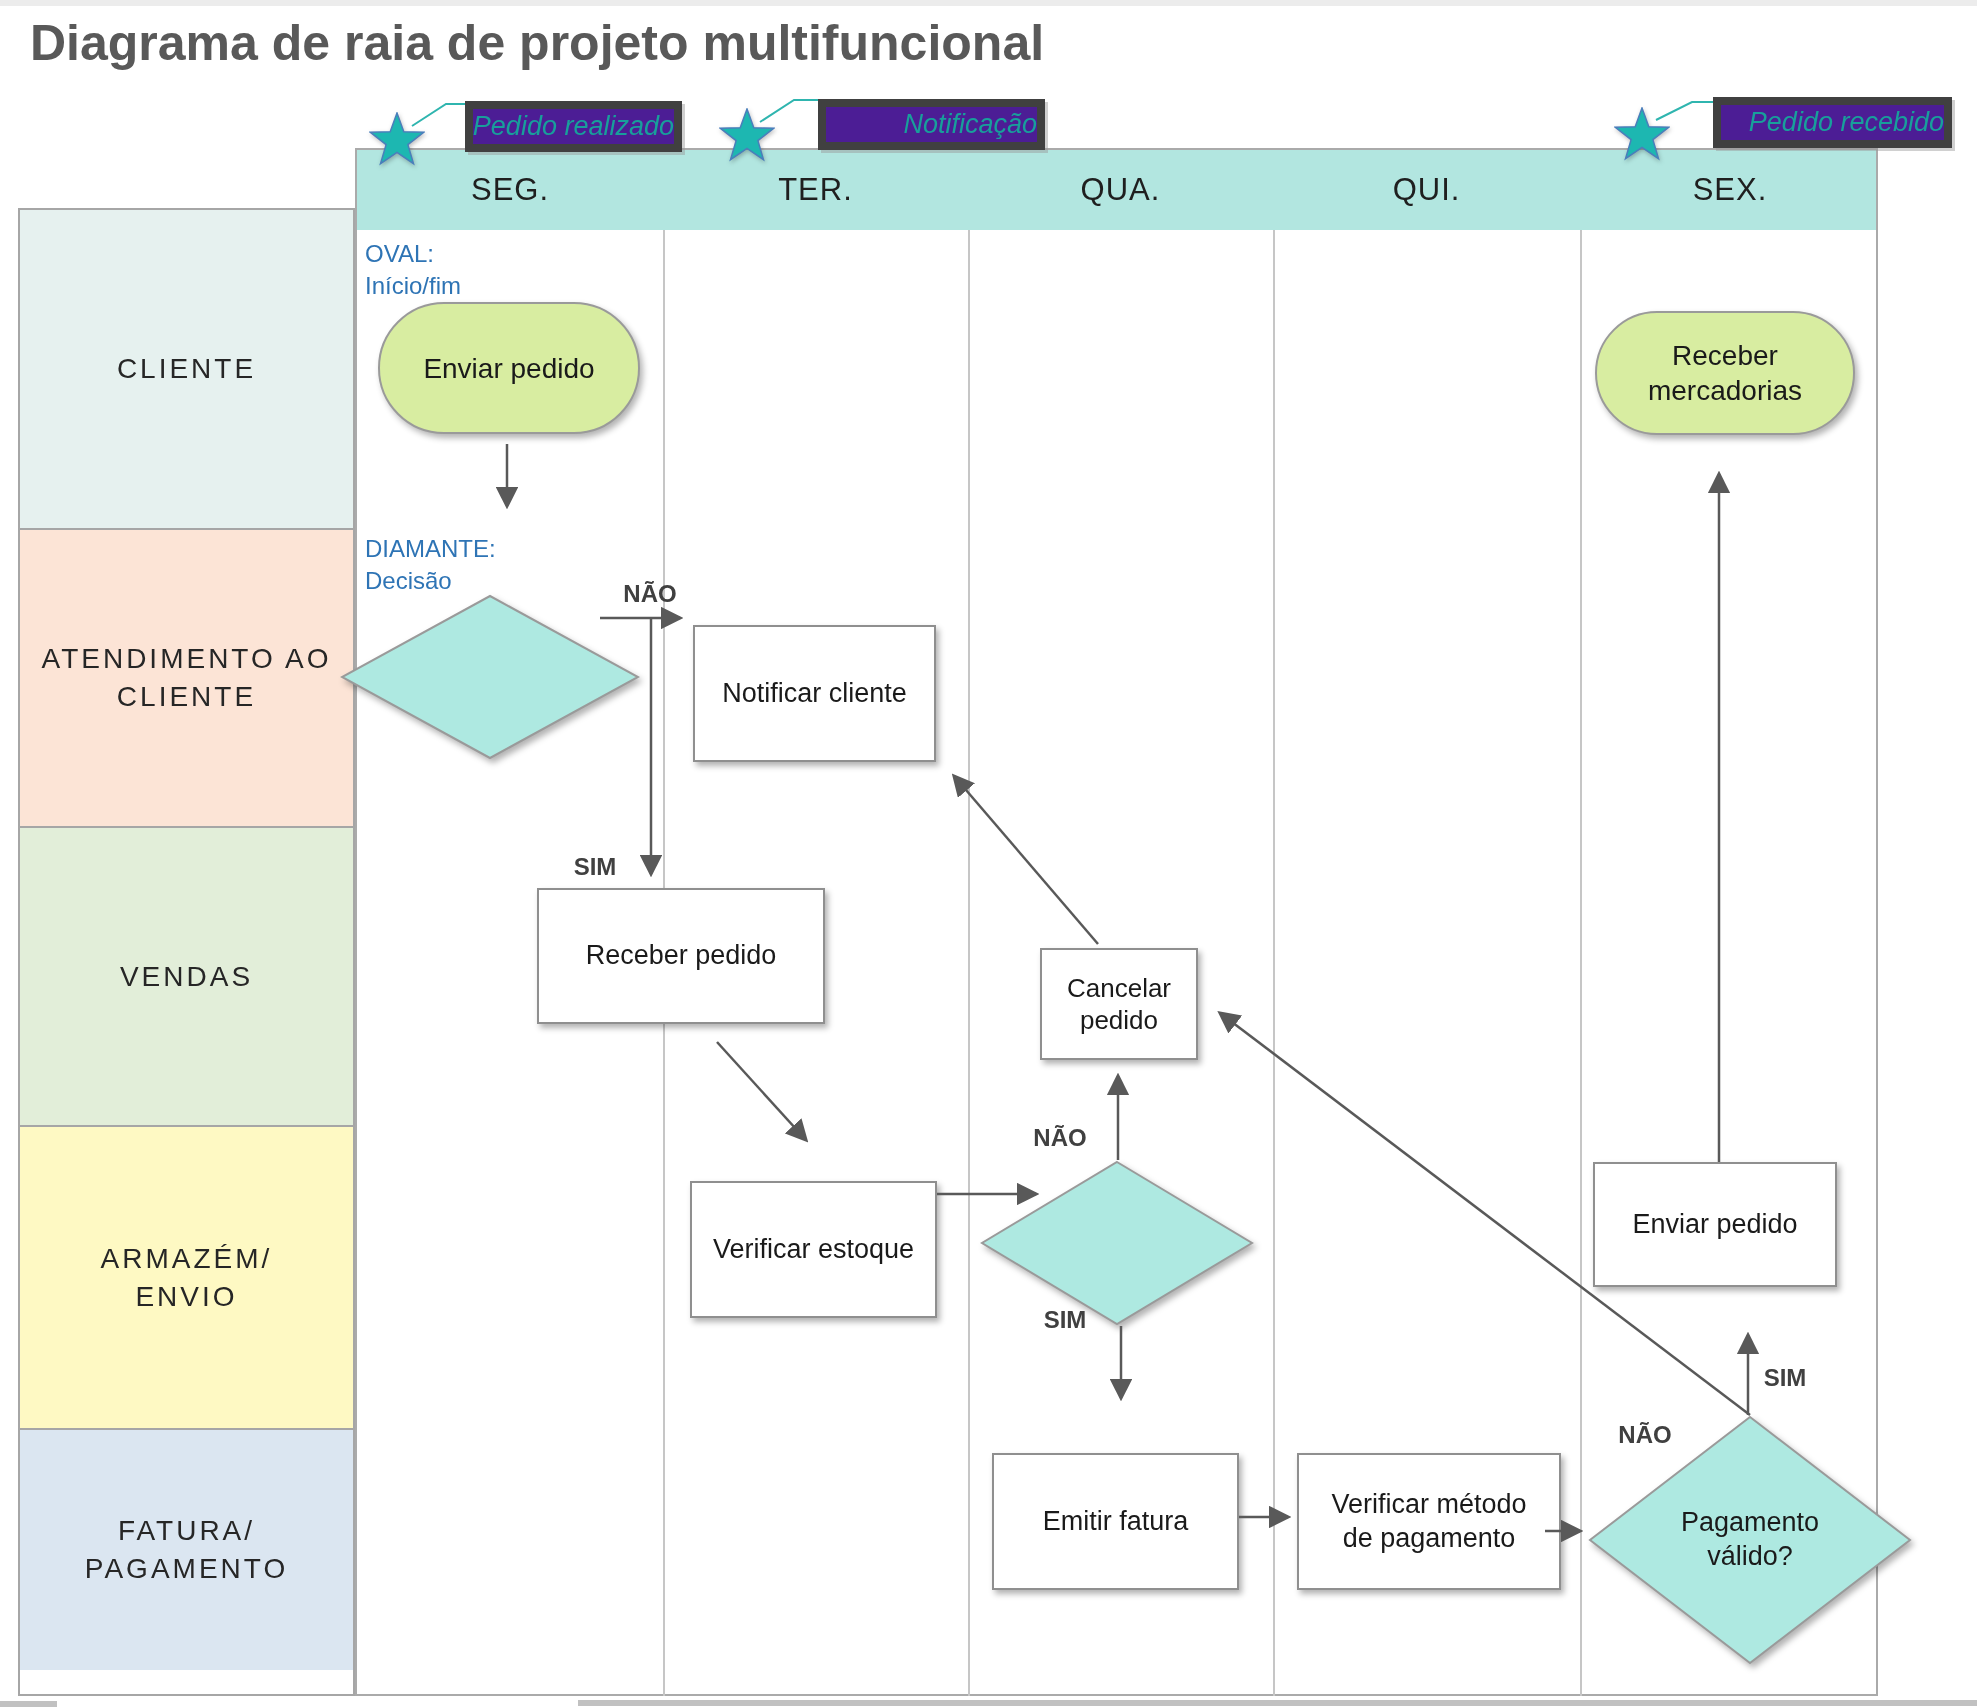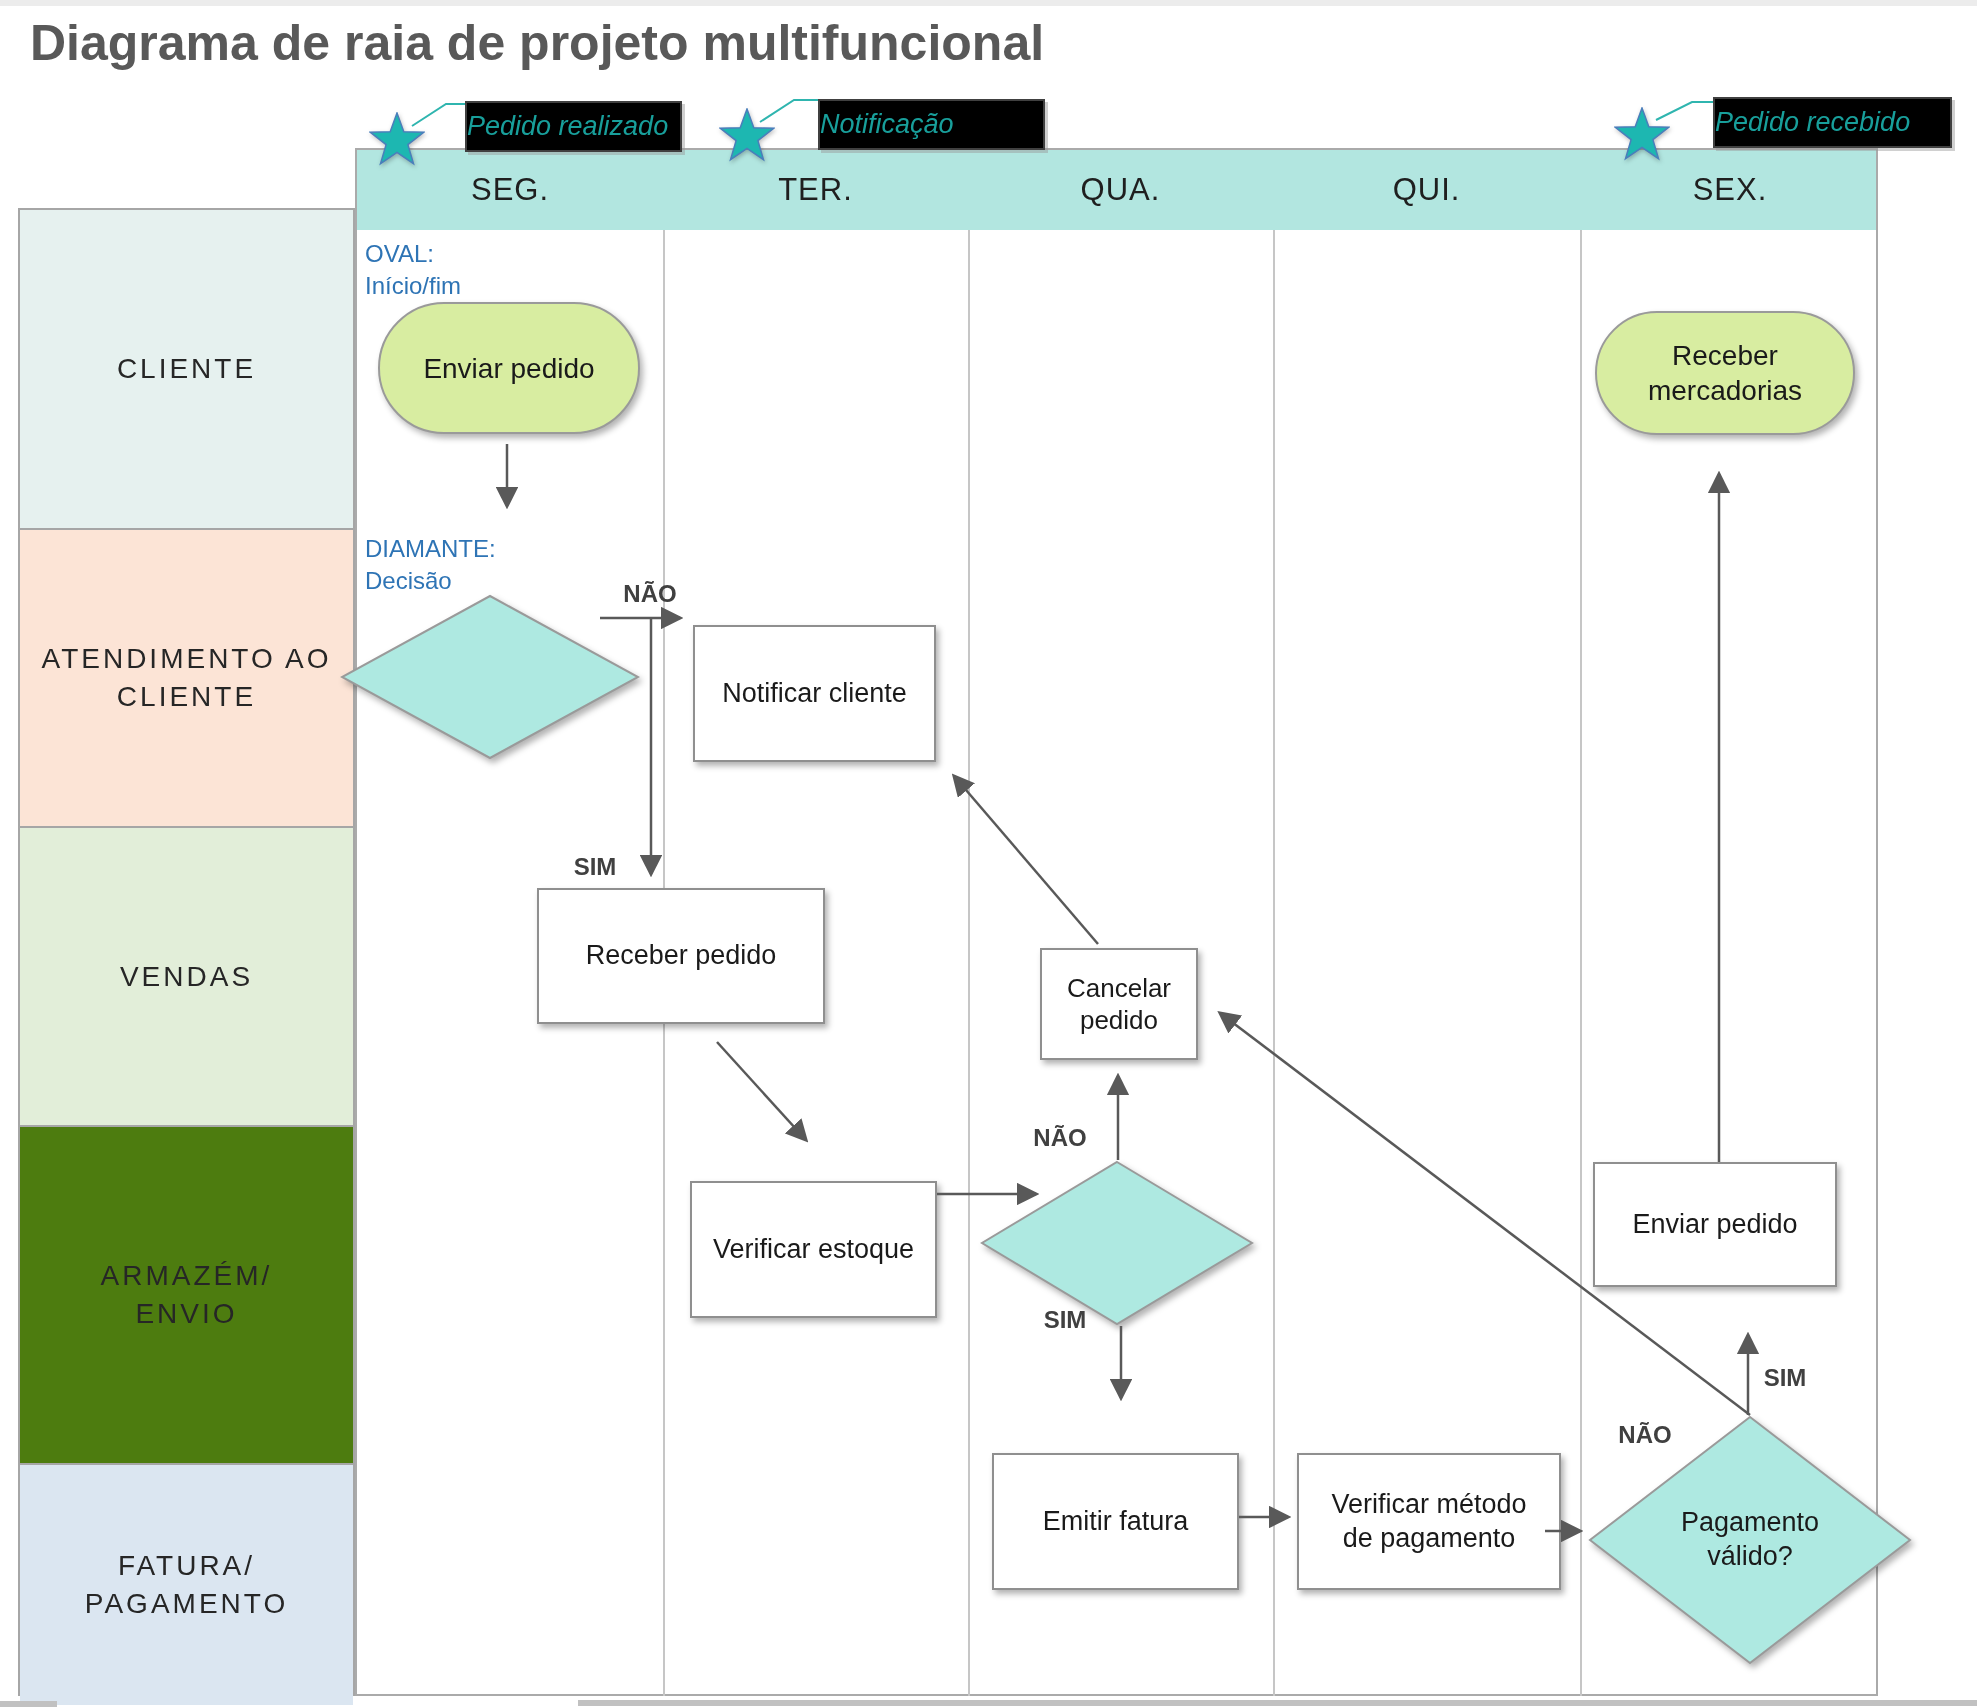--- a/index.html
+++ b/index.html
@@ -17,22 +17,22 @@
            font-size:31px;color:#1f1f1f;letter-spacing:1px;}
 
   
   .lane-col{left:18px;top:208px;width:337px;height:1488px;border:2px solid #a6a6a6;box-sizing:border-box;}
   .lane-cell{position:relative;width:100%;border-bottom:2px solid #a6a6a6;box-sizing:border-box;
              display:flex;align-items:center;justify-content:center;}
   .lane-cell:last-child{border-bottom:none;}
   .lane-label{font-size:28px;color:#262626;letter-spacing:3px;text-align:center;white-space:pre-line;line-height:1.35;}
 
   
-  .legend-box{display:flex;align-items:center;justify-content:flex-start;background:#000000;
-              border:2px solid #404040;box-sizing:border-box;box-shadow:3px 3px 0 rgba(150,150,150,0.45);}
+  .legend-box{display:flex;align-items:center;justify-content:flex-end;background:#4c1d95;
+              border:8px solid #404040;box-sizing:border-box;box-shadow:3px 3px 0 rgba(150,150,150,0.45);}
   .legend-text{font-style:italic;font-size:27px;color:#189f9b;white-space:nowrap;}
 
   
   .node{display:flex;align-items:center;justify-content:center;text-align:center;box-sizing:border-box;
         font-size:27px;color:#1a1a1a;white-space:pre-line;line-height:1.25;}
   .rect{background:#ffffff;border:2px solid #8f8f8f;box-shadow:3px 4px 6px rgba(0,0,0,0.30);}
   .oval{background:#d8eda1;border:2px solid #9a9a9a;border-radius:70px;box-shadow:3px 4px 6px rgba(0,0,0,0.30);font-size:28px;}
   .dshape{filter:drop-shadow(3px 4px 3px rgba(0,0,0,0.30));}
   .dtext{display:flex;align-items:center;justify-content:center;text-align:center;
          font-size:26px;color:#1a1a1a;white-space:pre-line;line-height:1.25;transform:translate(-50%,-50%);}
@@ -67,21 +67,21 @@
     <div class="lane-cell" style="height: 320px; background: rgb(230, 241, 239);">
       <div class="lane-label">CLIENTE</div>
     </div>
     <div class="lane-cell" style="height: 298px; background: rgb(252, 228, 214);">
       <div class="lane-label">ATENDIMENTO AO
 CLIENTE</div>
     </div>
     <div class="lane-cell" style="height: 299px; background: rgb(226, 238, 217);">
       <div class="lane-label">VENDAS</div>
     </div>
-    <div class="lane-cell" style="height: 338px; background: #4d7c0f;">
+    <div class="lane-cell" style="height: 303px; background: #fef9c3;">
       <div class="lane-label">ARMAZÉM/
 ENVIO</div>
     </div>
     <div class="lane-cell" style="height: 240px; background: rgb(219, 230, 241);">
       <div class="lane-label">FATURA/
 PAGAMENTO</div>
     </div>
   </div>
 
   <svg class="abs star" style="left:369px;top:112px;" width="56" height="56">

